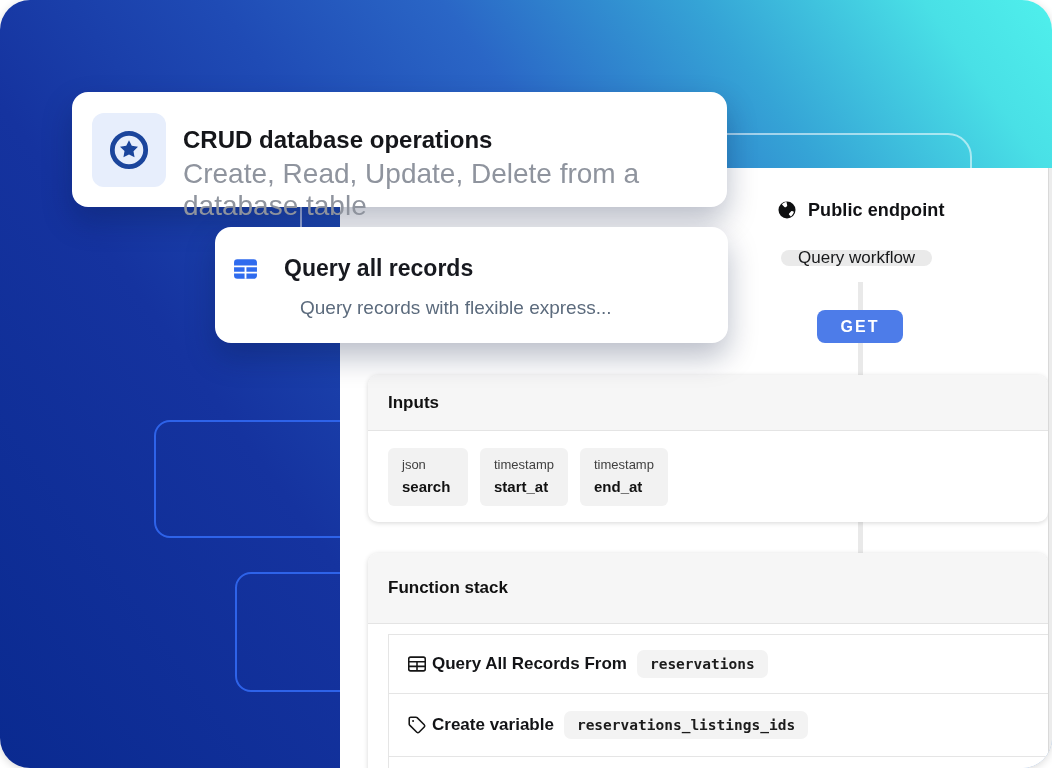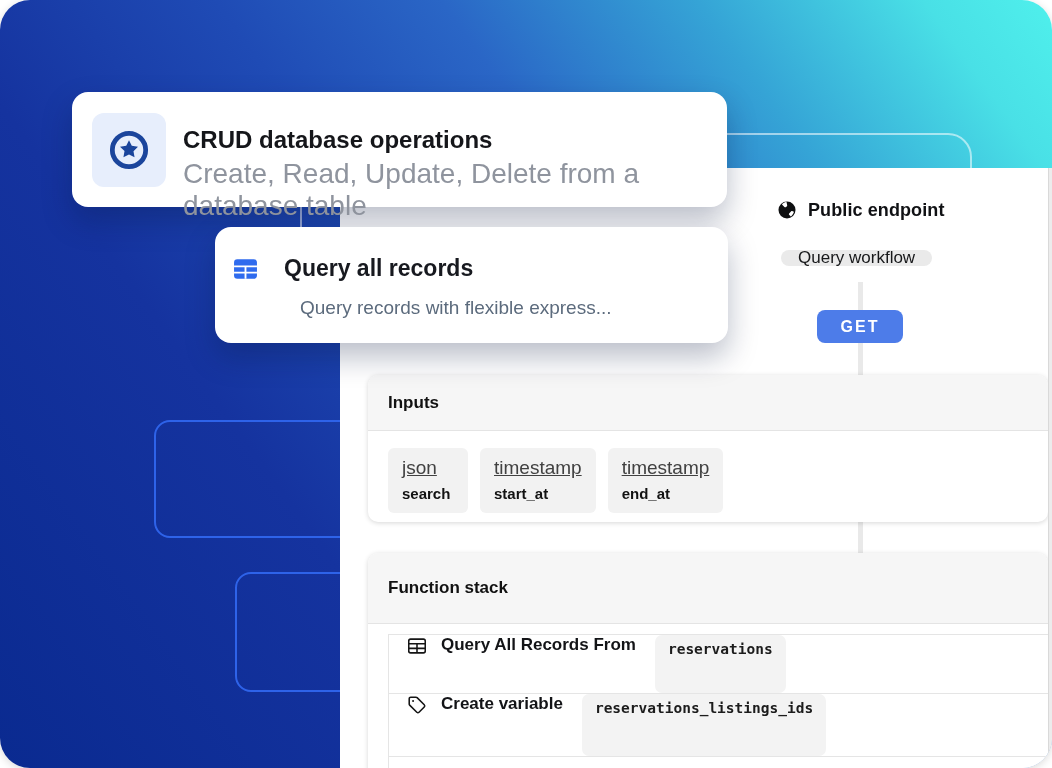--- a/index.html
+++ b/index.html
@@ -40,26 +40,26 @@
            box-shadow:0 1px 5px rgba(0,0,0,.16); z-index:3; overflow:hidden; }
   .panel.inputs { top:375px; height:147px; }
   .panel.fstack { top:553px; height:240px; border-bottom-left-radius:0; border-bottom-right-radius:0; }
   .panel-head { background:#f6f6f6; border-bottom:1px solid #e4e4e4; display:flex; align-items:center; padding-left:20px; }
   .panel.inputs .panel-head { height:56px; }
   .panel.fstack .panel-head { height:71px; }
   .panel-head .ttl { font-size:17px; font-weight:bold; color:#121212; }
 
   .inputs-body { display:flex; gap:12px; padding:17px 20px 20px 20px; }
   .field-chip { background:#f2f2f2; border-radius:6px; padding:9px 14px 11px 14px; min-width:80px; cursor:pointer; }
-  .field-chip .ftype { font-size:19px; color:#414141; margin-bottom:6px;text-decoration:underline; }
+  .field-chip .ftype { font-size:13px; color:#414141; margin-bottom:6px; }
   .field-chip .fname { font-size:15px; font-weight:bold; color:#121212; }
 
   .fs-body { padding:10px 0 0 20px; }
   .rows { border-left:1px solid #e5e5e5; border-top:1px solid #e5e5e5; }
-  .fs-row { display:flex; gap:13px; padding-left:17px; border-bottom:1px solid #e5e5e5; cursor:pointer; }
+  .fs-row { display:flex; align-items:center; gap:4px; padding-left:17px; border-bottom:1px solid #e5e5e5; cursor:pointer; }
   .fs-row.r1 { height:59px; }
   .fs-row.r2 { height:63px; }
   .fs-row.r3 { height:14px; border-bottom:none; }
   .fs-row .rlabel { font-size:17px; font-weight:bold; color:#131417; margin-right:6px; }
   .mono-chip { background:#f3f3f3; border-radius:7px; padding:6px 13px; font-family:"DejaVu Sans Mono", monospace;
                font-size:14.5px; color:#1c1c1c; white-space:nowrap; }
   .mono-chip .main { font-weight:bold; }
   .mono-chip .suffix { font-weight:normal; color:#333333; }
 
   

